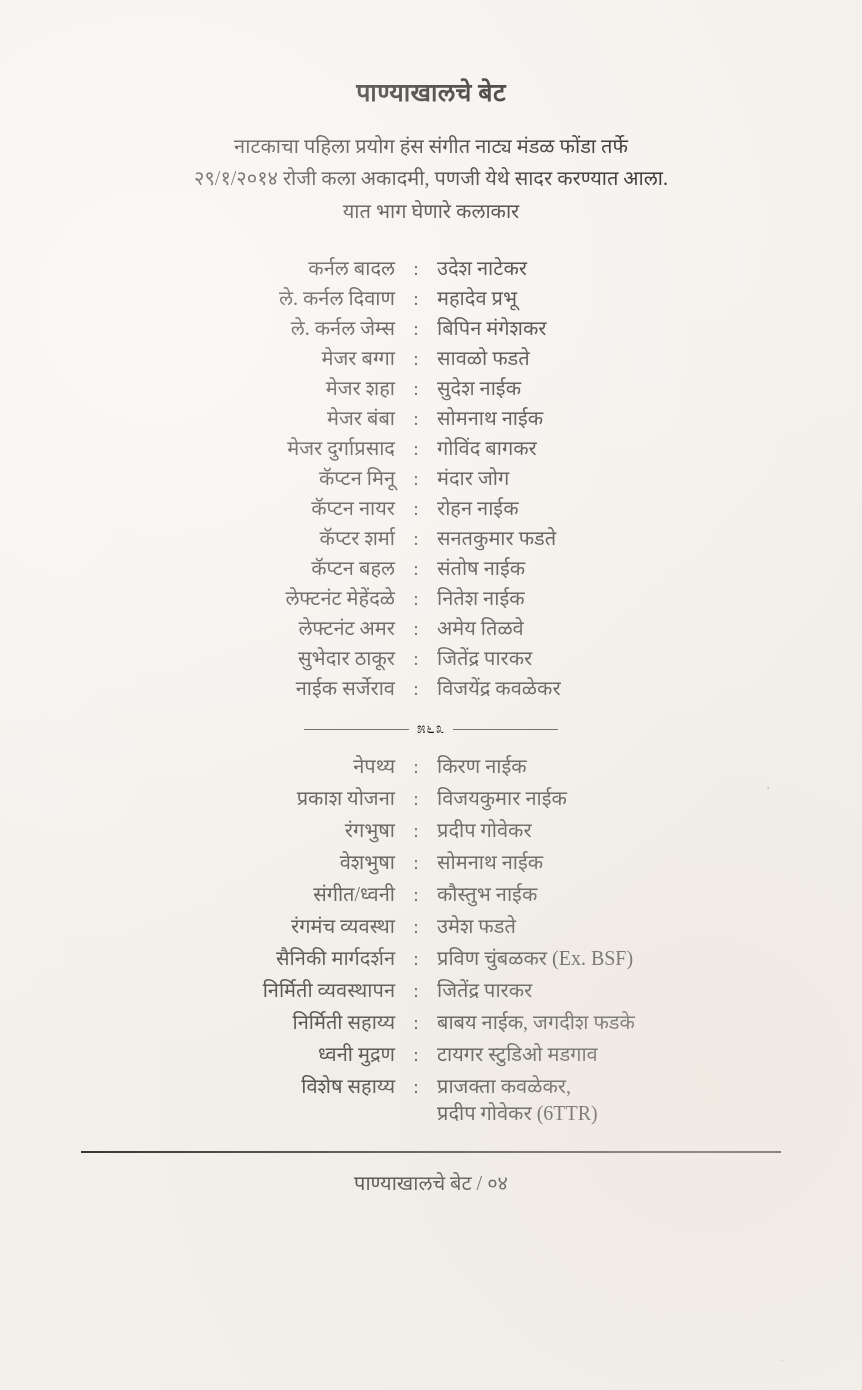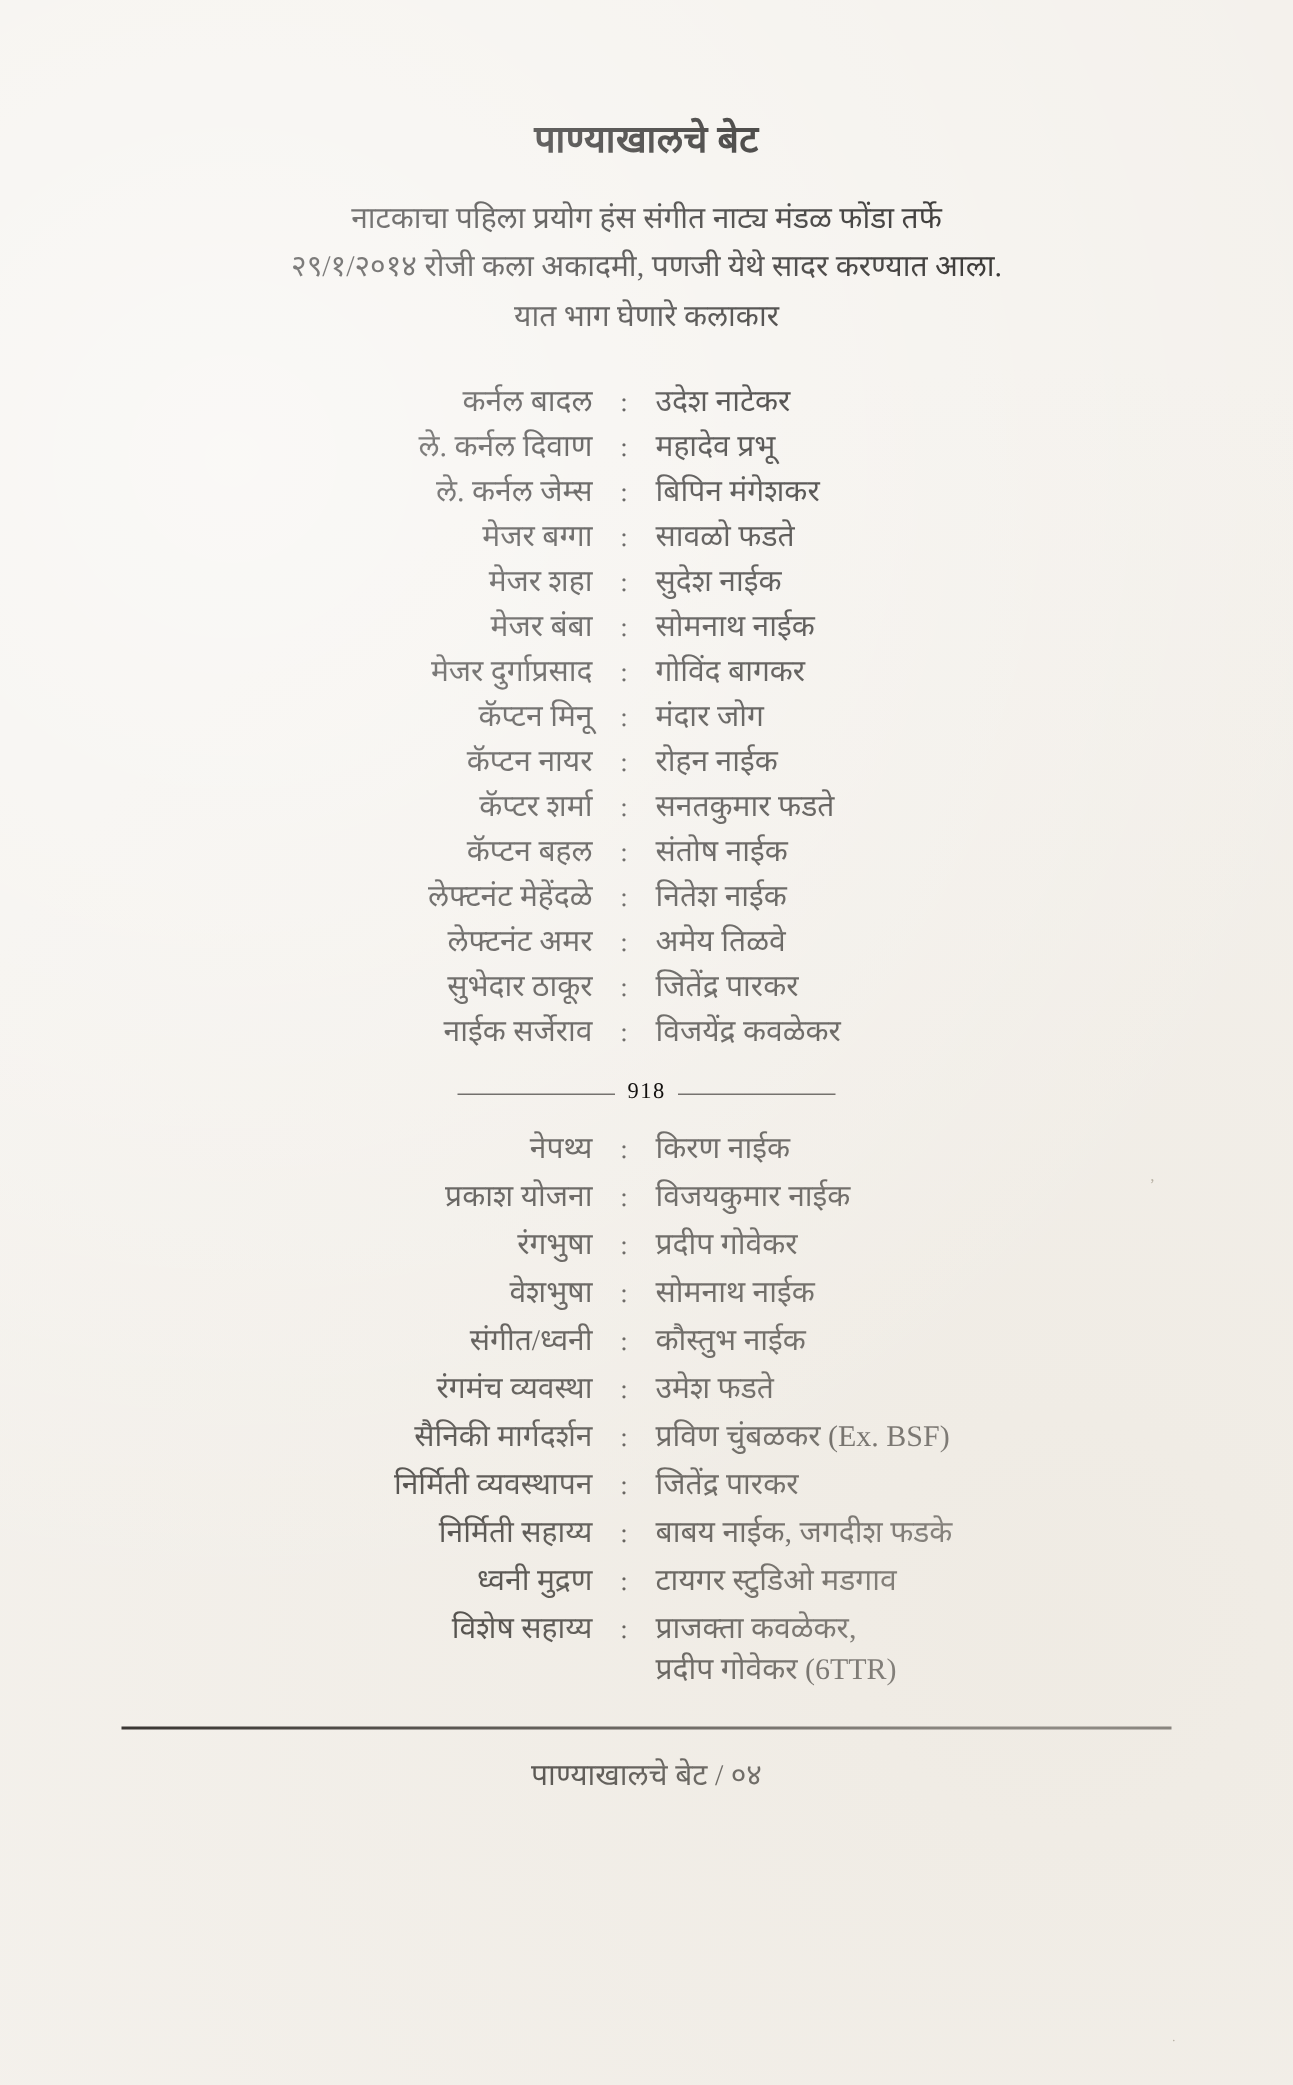--- a/index.html
+++ b/index.html
@@ -208,21 +208,21 @@
     </div>
     <div class="row">
       <div class="role">नाईक सर्जेराव</div>
       <div class="colon">:</div>
       <div class="person">विजयेंद्र कवळेकर</div>
     </div>
   </div>
 
   <div class="divider">
     <span class="bar"></span>
-    <span class="ornament">918</span>
+    <span class="ornament">೫೬೩</span>
     <span class="bar"></span>
   </div>
 
   <div class="crew">
     <div class="row">
       <div class="role">नेपथ्य</div>
       <div class="colon">:</div>
       <div class="person">किरण नाईक</div>
     </div>
     <div class="row">

